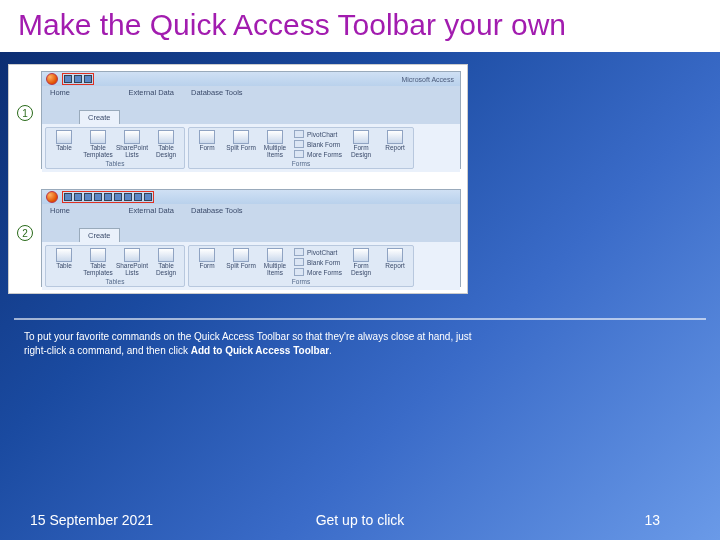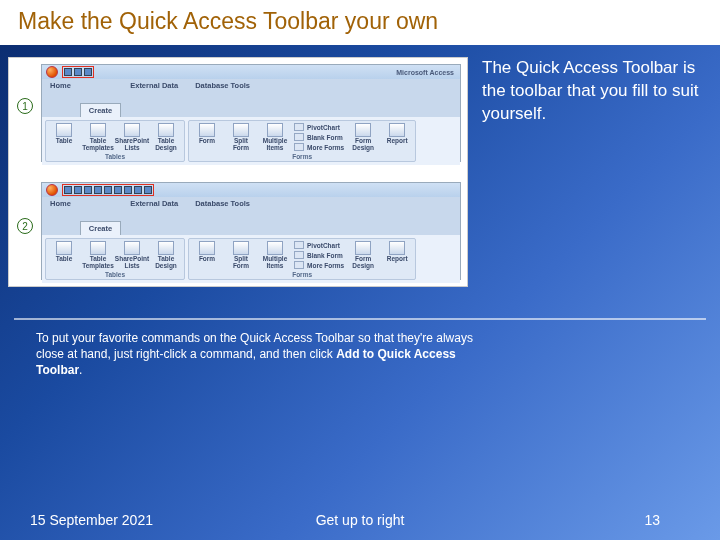--- a/index.html
+++ b/index.html
@@ -6,22 +6,22 @@
   body {
     width: 720px; height: 540px;
     font-family: Arial, Helvetica, sans-serif;
     background: linear-gradient(135deg, #0a2a6c 0%, #1a4aa0 35%, #3a6bc8 65%, #6a9ae8 100%);
     color: #fff;
     position: relative;
     overflow: hidden;
   }
   .title-bar {
     background: #fff;
-    color: #a16207;
-    font-size: 23px;
+    color: #a21caf;
+    font-size: 30px;
     font-weight: 400;
     padding: 8px 30px 10px 18px;
   }
   .main {
     display: flex;
     padding: 12px 20px 0 8px;
     gap: 14px;
   }
   .screenshot-col { flex: 0 0 460px; }
   .text-col { flex: 1; font-size: 17px; line-height: 1.35; }
@@ -43,21 +43,20 @@
     border: 1.5px solid #2a6b1a;
     border-radius: 50%;
     display: flex; align-items: center; justify-content: center;
     font-size: 10px; color: #2a6b1a; background: #fff;
   }
   .ribbon-block {
     position: absolute;
     left: 32px; right: 6px;
     background: #a3a3a3;
     border: 1px solid #9ab;
-    font-weight: bold;
   }
   .ribbon-titlebar {
     background: linear-gradient(#cfe0f4, #b9d1ec);
     height: 14px;
     display: flex; align-items: center;
     padding: 0 4px;
     gap: 4px;
   }
   .office-btn {
     width: 12px; height: 12px; border-radius: 50%;
@@ -106,22 +105,22 @@
   .mini-ico { width: 10px; height: 8px; background: #dce6f4; border: 1px solid #95a8c4; }
   .mini-lbl { font-size: 6.5px; color: #3a4a6a; }
 
   .divider {
     position: absolute;
     left: 14px; right: 14px; top: 318px;
     height: 0; border-top: 2px solid rgba(255,255,255,0.6);
   }
   .lower {
     position: absolute;
-    top: 330px; left: 36px; width: 460px;
-    font-size: 12px; line-height: 1.35;
+    top: 330px; left: 24px; width: 460px;
+    font-size: 10px; line-height: 1.35;
   }
   .lower p { margin-bottom: 14px; }
   .lower .b { font-weight: bold; }
 
   .footer {
     position: absolute;
     left: 0; right: 0; bottom: 12px;
     display: flex;
     font-size: 14px;
     color: #fff;
@@ -302,29 +301,28 @@
                 </div>
             </div>
             <div class="group-name">Forms</div>
           </div>
         </div>
       </div>
 
     </div>
   </div>
   <div class="text-col">
-    <p>The Quick Access Toolbar is the toolbar that you fill to suit yourself.</p>
   </div>
 </div>
 
 <div class="divider"></div>
 
 <div class="lower">
   <p>
     <span>To put your favorite commands on the Quick Access Toolbar so that they're always close at hand, just right-click a command, and then click </span><span class="b">Add to Quick Access Toolbar</span><span>.</span>
   </p>
 </div>
 
 <div class="footer">
   <div class="date">15 September 2021</div>
-  <div class="mid">Get up to right</div>
+  <div class="mid">Get up to click</div>
   <div class="num">13</div>
 </div>
 
 </body></html>

